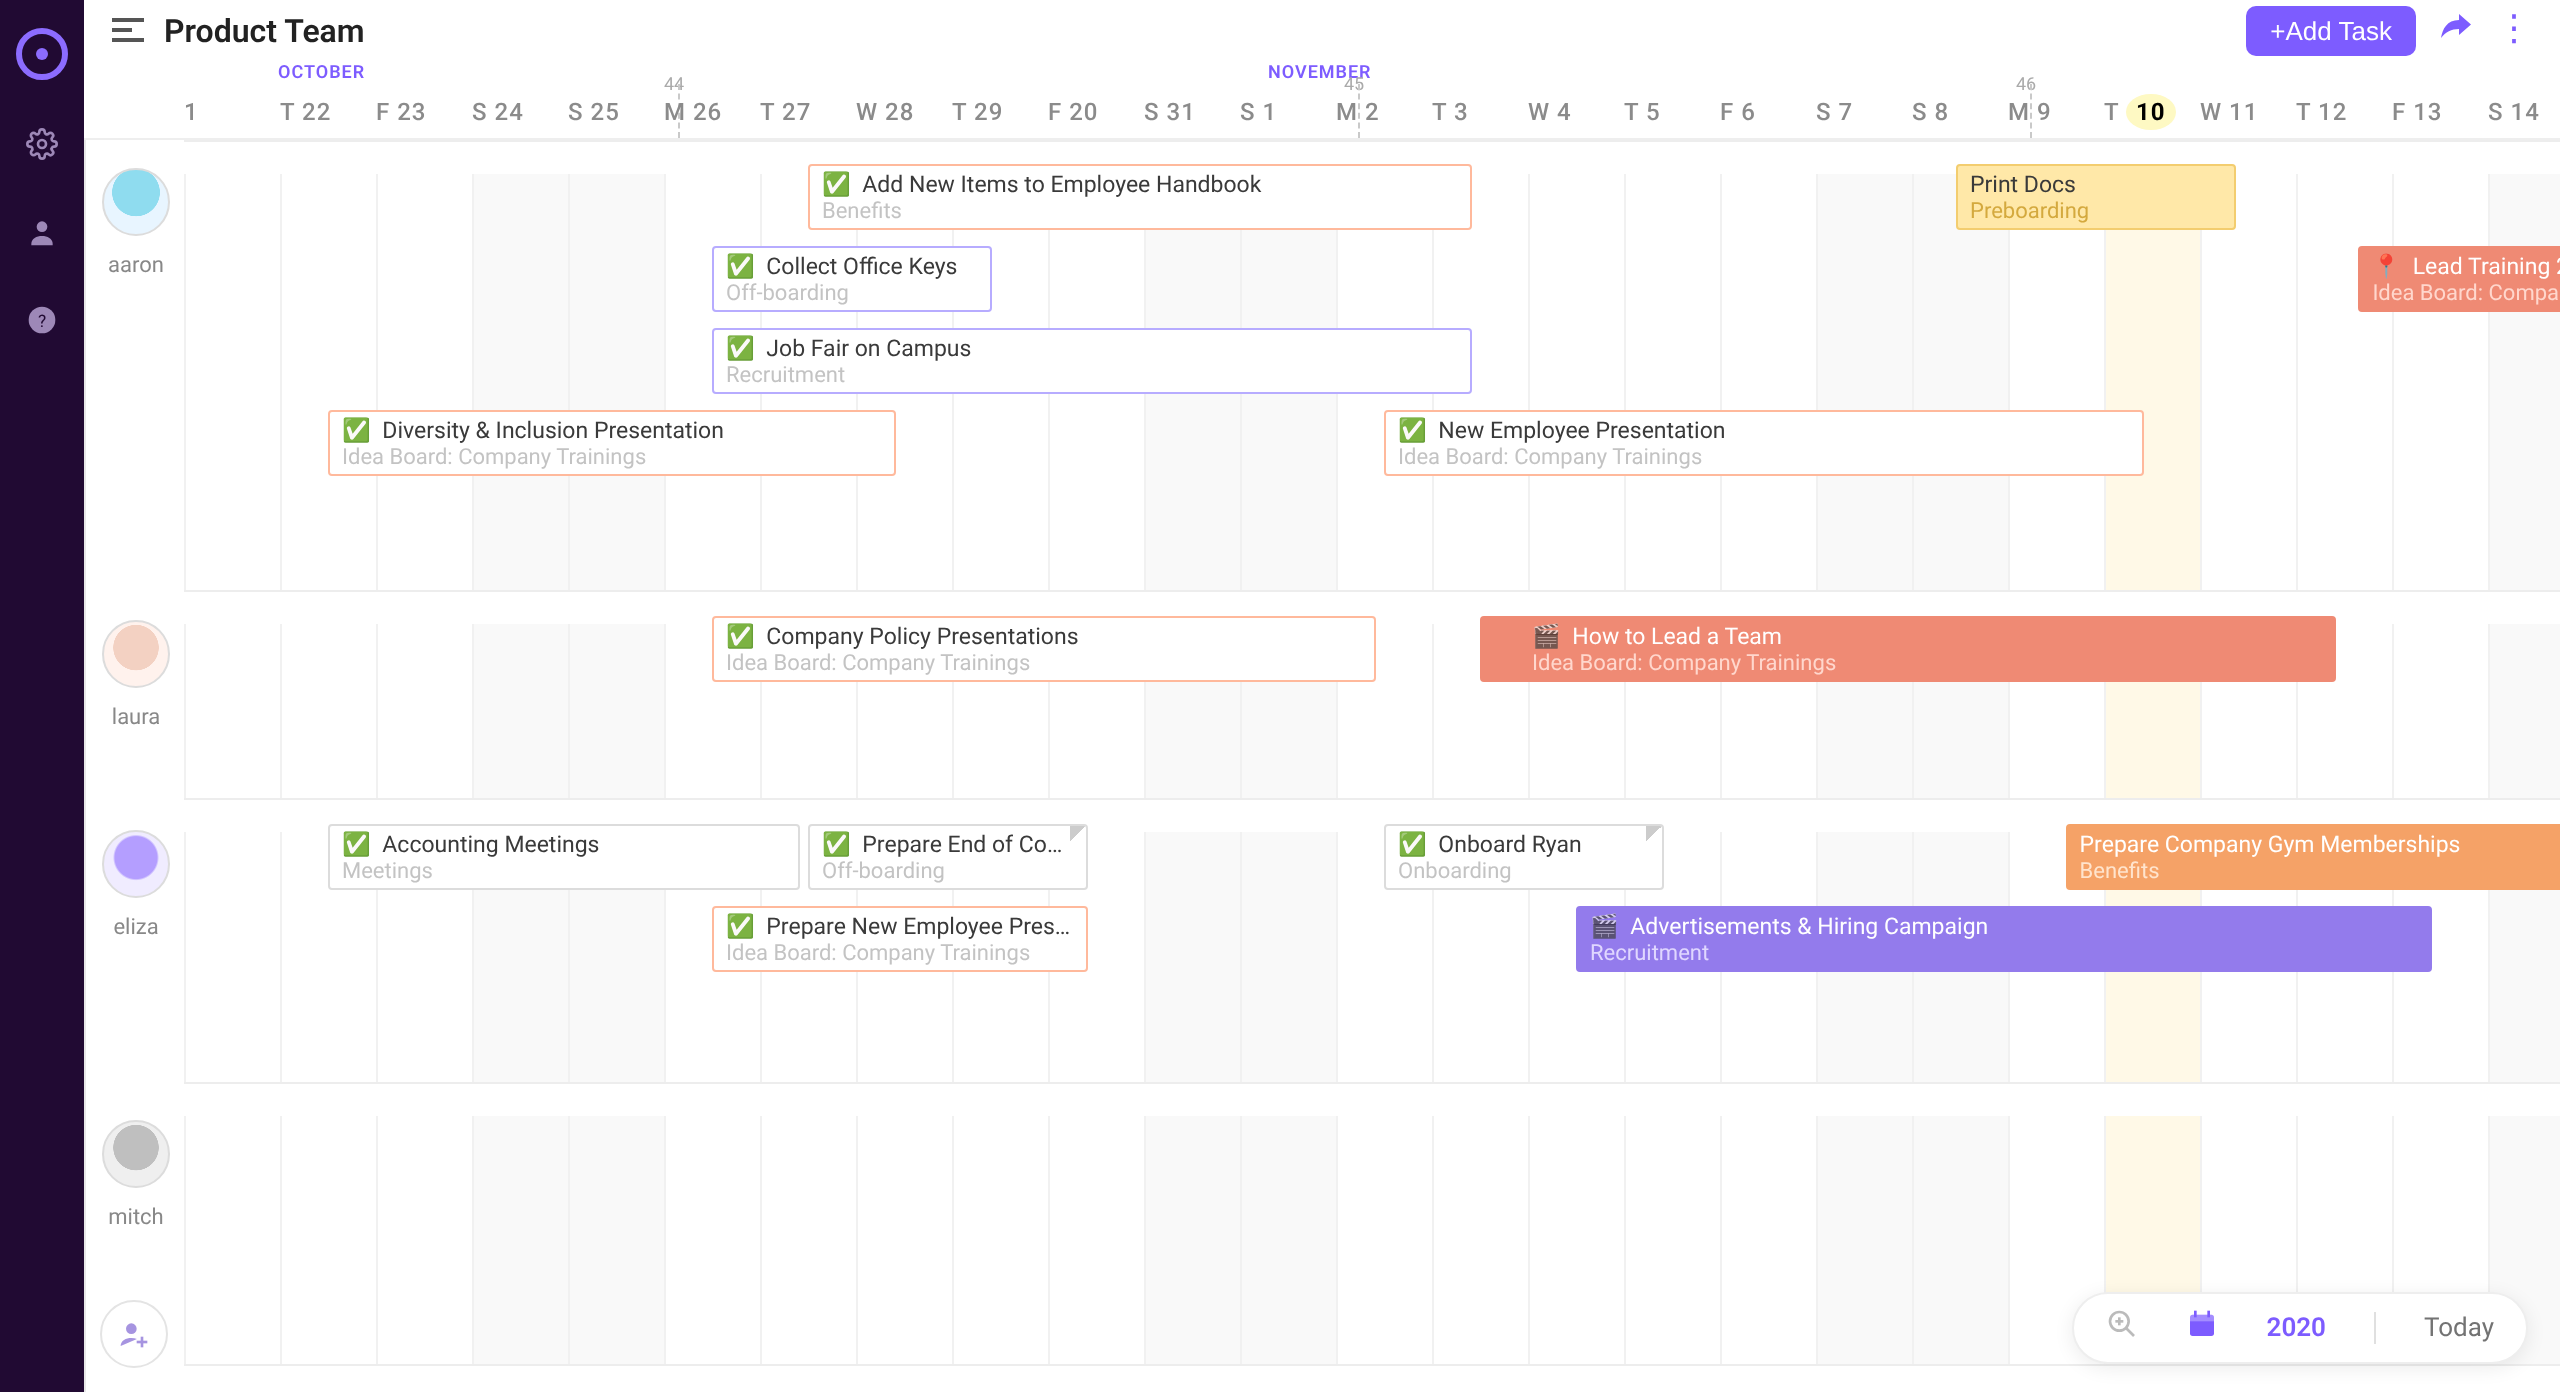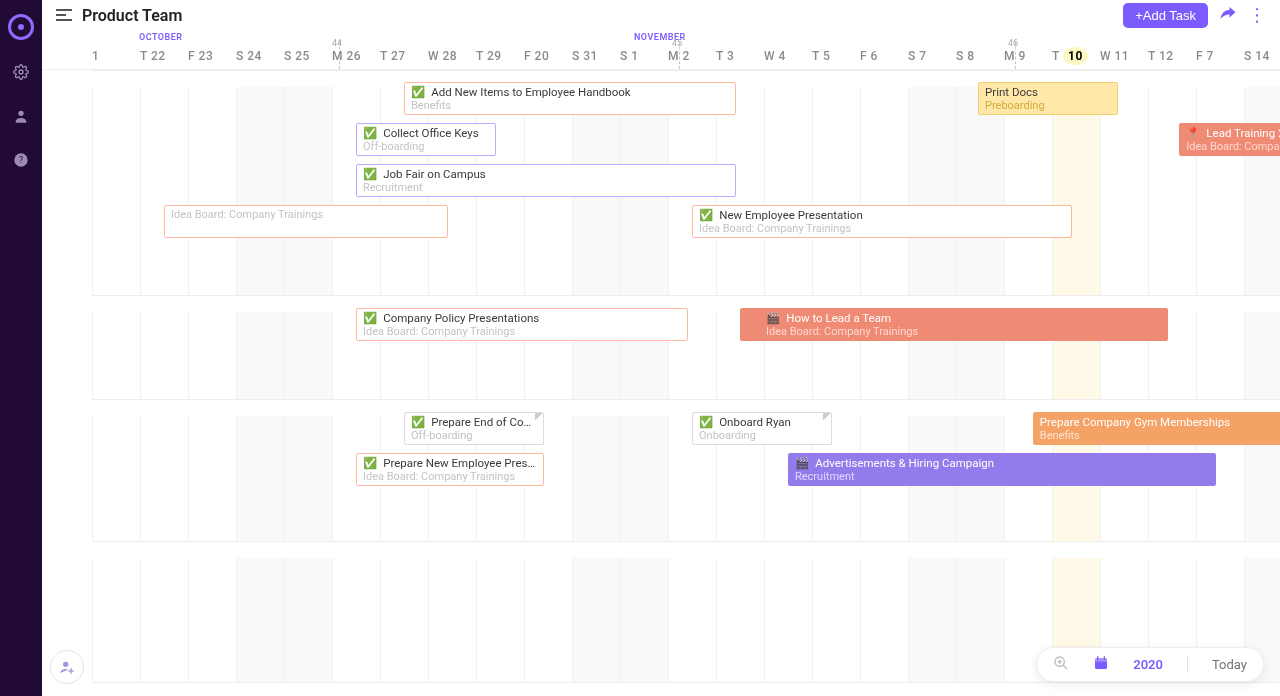--- a/index.html
+++ b/index.html
@@ -146,25 +146,31 @@
         <span class="day" style="left: 674px;">T 3</span>
         <span class="day" style="left: 722px;">W 4</span>
         <span class="day" style="left: 770px;">T 5</span>
         <span class="day" style="left: 818px;">F 6</span>
         <span class="day" style="left: 866px;">S 7</span>
         <span class="day" style="left: 914px;">S 8</span>
         <span class="day" style="left: 962px;">M 9</span>
         <span class="day today" style="left: 1010px;">T <span class="num">10</span></span>
         <span class="day" style="left: 1058px;">W 11</span>
         <span class="day" style="left: 1106px;">T 12</span>
-        <span class="day" style="left: 1154px;">F 7</span>
+        <span class="day" style="left: 1154px;">F 13</span>
         <span class="day" style="left: 1202px;">S 14</span>
       </div>
 
     <div class="body" id="body">
+      <div class="usercol" id="usercol">
+          <div class="userbox" style="top: 14px;"><span class="avatar a1"></span><div class="uname">aaron</div></div>
+          <div class="userbox" style="top: 240px;"><span class="avatar a2"></span><div class="uname">laura</div></div>
+          <div class="userbox" style="top: 345px;"><span class="avatar a3"></span><div class="uname">eliza</div></div>
+          <div class="userbox" style="top: 490px;"><span class="avatar a4"></span><div class="uname">mitch</div></div>
+        </div>
       <div class="grid" id="grid">
           <div class="col" style="left: 0px; width: 48px;"></div>
           <div class="col" style="left: 48px; width: 48px;"></div>
           <div class="col" style="left: 96px; width: 48px;"></div>
           <div class="col weekend" style="left: 144px; width: 48px;"></div>
           <div class="col weekend" style="left: 192px; width: 48px;"></div>
           <div class="col" style="left: 240px; width: 48px;"></div>
           <div class="col" style="left: 288px; width: 48px;"></div>
           <div class="col" style="left: 336px; width: 48px;"></div>
           <div class="col" style="left: 384px; width: 48px;"></div>
@@ -196,20 +202,21 @@
         </div>
         <div class="task blue" style="top: 53px; left: 314px; width: 140px;">
           <div class="t-title"><span class="ck">✅</span> Collect Office Keys</div>
           <div class="t-sub">Off-boarding</div>
         </div>
         <div class="task blue" style="top: 94px; left: 314px; width: 380px;">
           <div class="t-title"><span class="ck">✅</span> Job Fair on Campus</div>
           <div class="t-sub">Recruitment</div>
         </div>
         <div class="task " style="top: 135px; left: 122px; width: 284px;">
+          <div class="t-title"><span class="ck">✅</span> Diversity &amp; Inclusion Presentation</div>
           <div class="t-sub">Idea Board: Company Trainings</div>
         </div>
         <div class="task " style="top: 135px; left: 650px; width: 380px;">
           <div class="t-title"><span class="ck">✅</span> New Employee Presentation</div>
           <div class="t-sub">Idea Board: Company Trainings</div>
         </div>
         <div class="task yellow" style="top: 12px; left: 936px; width: 140px;">
           <div class="t-title"> Print Docs</div>
           <div class="t-sub">Preboarding</div>
         </div>
@@ -217,20 +224,24 @@
           <div class="t-title"><span class="pin">📍</span> Lead Training 2 w</div>
           <div class="t-sub">Idea Board: Compan</div>
         </div>
         <div class="task " style="top: 238px; left: 314px; width: 332px;">
           <div class="t-title"><span class="ck">✅</span> Company Policy Presentations</div>
           <div class="t-sub">Idea Board: Company Trainings</div>
         </div>
         <div class="task red-solid" style="top: 238px; left: 698px; width: 428px; padding-left: 25px;">
           <div class="t-title"><span class="clap">🎬</span> How to Lead a Team</div>
           <div class="t-sub">Idea Board: Company Trainings</div>
+        </div>
+        <div class="task gray" style="top: 342px; left: 122px; width: 236px;">
+          <div class="t-title"><span class="ck">✅</span> Accounting Meetings</div>
+          <div class="t-sub">Meetings</div>
         </div>
         <div class="task gray" style="top: 342px; left: 362px; width: 140px;">
           <div class="t-title"><span class="ck">✅</span> Prepare End of Contr</div>
           <div class="t-sub">Off-boarding</div>
           <div class="corner"></div>
         </div>
         <div class="task gray" style="top: 342px; left: 650px; width: 140px;">
           <div class="t-title"><span class="ck">✅</span> Onboard Ryan</div>
           <div class="t-sub">Onboarding</div>
           <div class="corner"></div>

